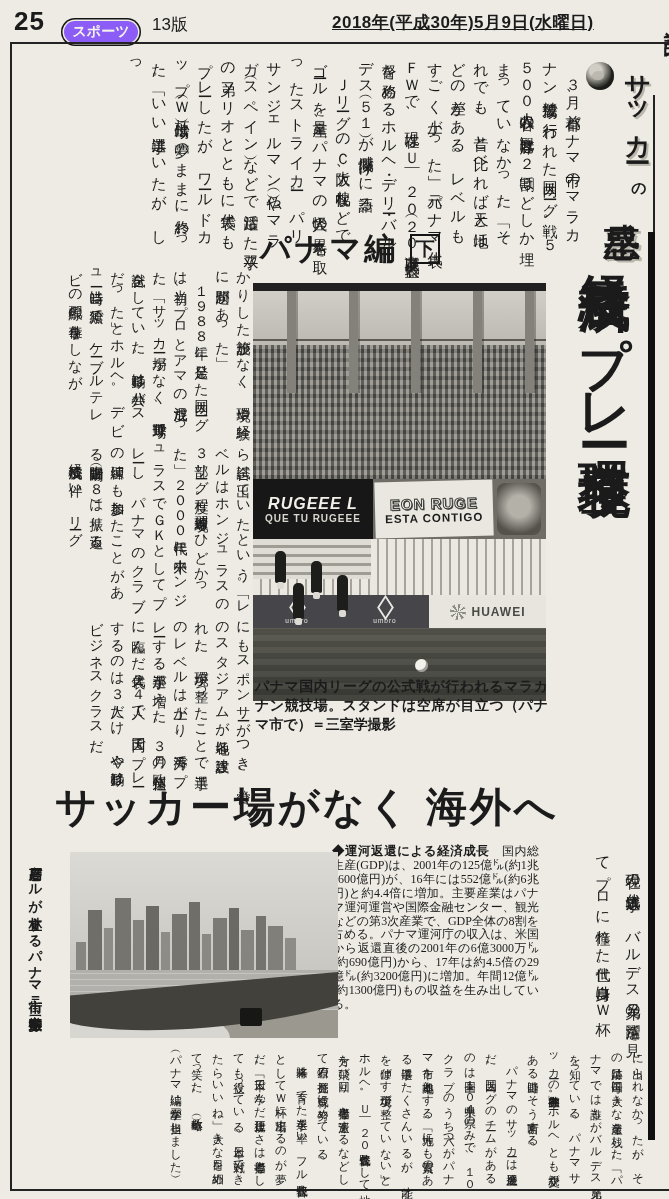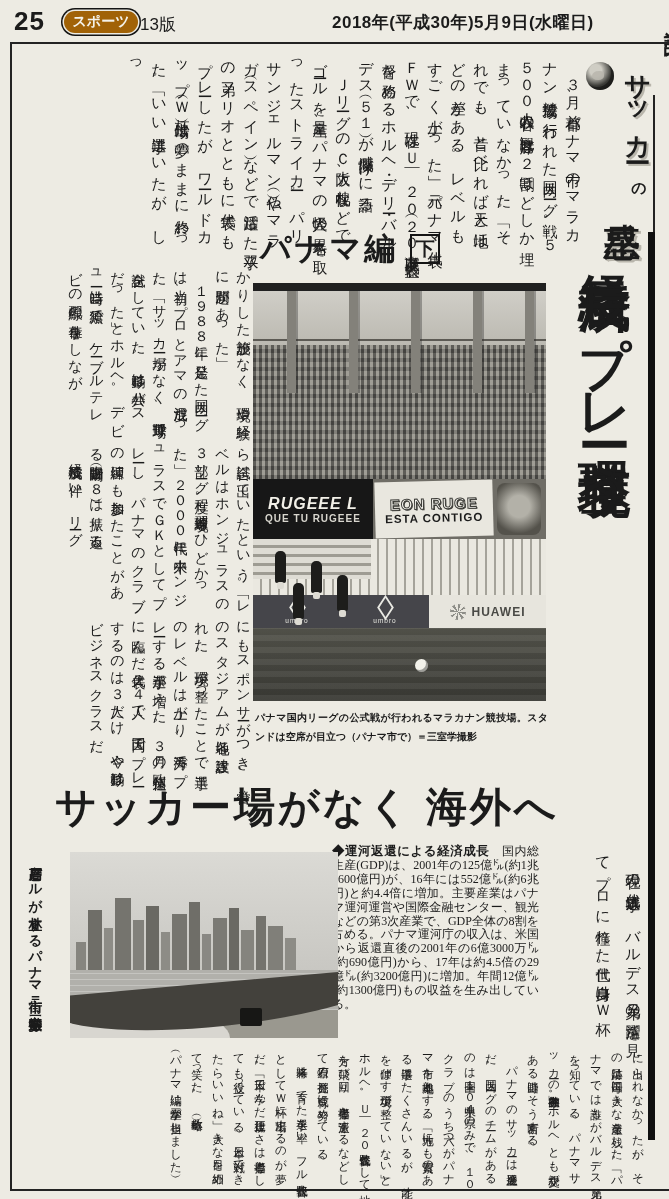--- a/index.html
+++ b/index.html
@@ -5,27 +5,27 @@
   html,body{margin:0;padding:0;background:#9a978f;}
   #paper{
     position:relative;width:669px;height:1199px;margin:0 auto;
     background:#edebe3;overflow:hidden;color:#1b1b1b;
     font-family:"Liberation Serif",serif;
   }
   .abs{position:absolute;}
   
   .pagenum{left:14px;top:6px;font-family:"Liberation Sans",sans-serif;font-weight:bold;font-size:26px;letter-spacing:1px;}
   .sec-pill{
-    left:64px;top:11px;width:74px;height:22px;background:#a16207;color:#f4f2ea;
+    left:64px;top:21px;width:74px;height:22px;background:#8b5cf6;color:#f4f2ea;
     border-radius:12px;font-family:Liberation Sans, sans-serif;font-weight:bold;font-size:14px;
     display:flex;align-items:center;justify-content:center;
     box-shadow:0 0 0 1.5px #edebe3,0 0 0 3px #141414;
   }
-  .edition{left:140px;top:13px;font-size:17px;font-family:"Liberation Sans",sans-serif;}
-  .dateline{left:332px;top:11px;font-size:17px;font-weight:600;font-family:"Liberation Sans",sans-serif;letter-spacing:.5px;}
+  .edition{left:152px;top:13px;font-size:17px;font-family:"Liberation Sans",sans-serif;}
+  .dateline{left:332px;top:11px;font-size:17px;font-weight:600;font-family:"Liberation Sans",sans-serif;letter-spacing:.5px;text-decoration:underline;}
   .masthead-clip{left:655px;top:12px;width:14px;height:70px;overflow:hidden;}
   .masthead-clip span{position:absolute;left:5px;top:0;writing-mode:vertical-rl;text-orientation:upright;font-size:24px;font-weight:bold;}
   
   .rule{background:#232323;}
   .rule-top{left:12px;top:42px;width:657px;height:1.5px;}
   .rule-left{left:10px;top:42px;width:1.5px;height:1148px;}
   .rule-bottom{left:10px;top:1189px;width:659px;height:1.5px;}
   .rule-thick{left:648px;top:232px;width:7px;height:908px;background:#101010;}
   .rule-thin-r{left:653px;top:95px;width:1.5px;height:137px;}
   
@@ -102,22 +102,22 @@
   .petal{width:16px;height:16px;border-radius:50%;
     background:repeating-conic-gradient(#8e8e88 0 20deg,#e7e5dd 20deg 45deg);}
   .board-white .lbl{font-family:"Liberation Sans",sans-serif;font-weight:bold;font-size:12px;color:#4a4a46;letter-spacing:1px;}
   .ph-pitch{position:absolute;left:0;top:345px;width:100%;height:73px;
     background:linear-gradient(#54544c,#3a3a35);
     background-image:repeating-linear-gradient(0deg,rgba(255,255,255,.05) 0 6px,rgba(0,0,0,.05) 6px 12px),linear-gradient(#54544c,#3a3a35);}
   .player{position:absolute;width:11px;height:32px;background:#1d1d1b;border-radius:5px 5px 2px 2px;z-index:5;}
   .player::after{content:"";position:absolute;left:2px;bottom:-6px;width:7px;height:7px;background:#dddbd3;border-radius:2px;}
   .ball{position:absolute;left:162px;top:376px;width:13px;height:13px;border-radius:50%;background:#f2f1ea;
     box-shadow:inset -2px -2px 0 rgba(0,0,0,.35);z-index:5;}
-  .cap-stadium{left:255px;top:708px;width:293px;font-family:"Liberation Sans",sans-serif;
-    font-size:10px;font-weight:600;line-height:19px;text-align:justify;}
+  .cap-stadium{left:255px;top:677px;width:293px;font-family:"Liberation Sans",sans-serif;
+    font-size:14px;font-weight:600;line-height:19px;text-align:justify;}
   
   .photo-city{left:70px;top:852px;width:268px;height:186px;}
   .sky{position:absolute;left:0;top:0;width:100%;height:120px;background:linear-gradient(#dbdad5,#c8c7c2);}
   .skyline{position:absolute;left:0;top:38px;width:100%;height:82px;display:flex;align-items:flex-end;gap:2px;padding-left:6px;}
   .skyline div{flex:none;}
   .water{position:absolute;left:0;top:118px;width:100%;height:40px;background:#b1b0ab;
     background-image:repeating-linear-gradient(0deg,rgba(255,255,255,.25) 0 1px,rgba(0,0,0,0) 1px 6px);}
   .road{position:absolute;left:0;top:146px;width:160px;height:40px;background:#d8d6d0;border-top-right-radius:90% 100%;}
   .road::after{content:"";position:absolute;left:10px;top:12px;width:130px;height:16px;
     border-top:2px solid #f0efe9;border-radius:50%;transform:rotate(-3deg);}

